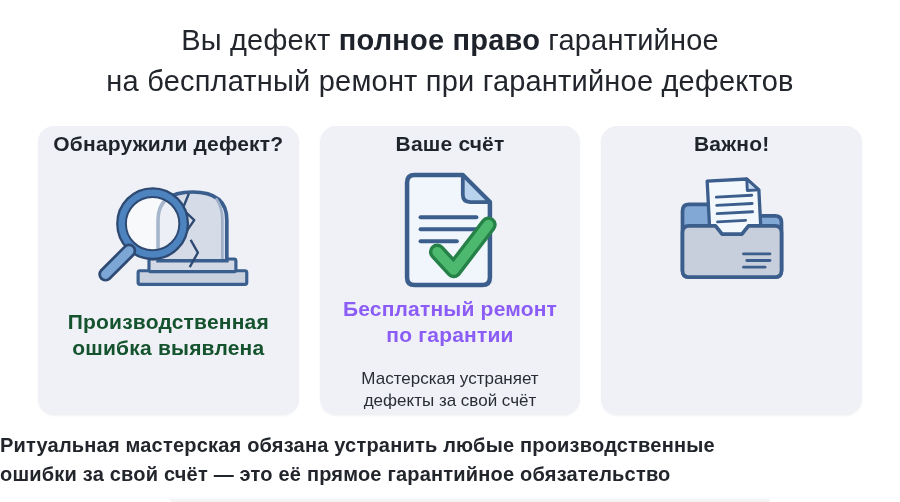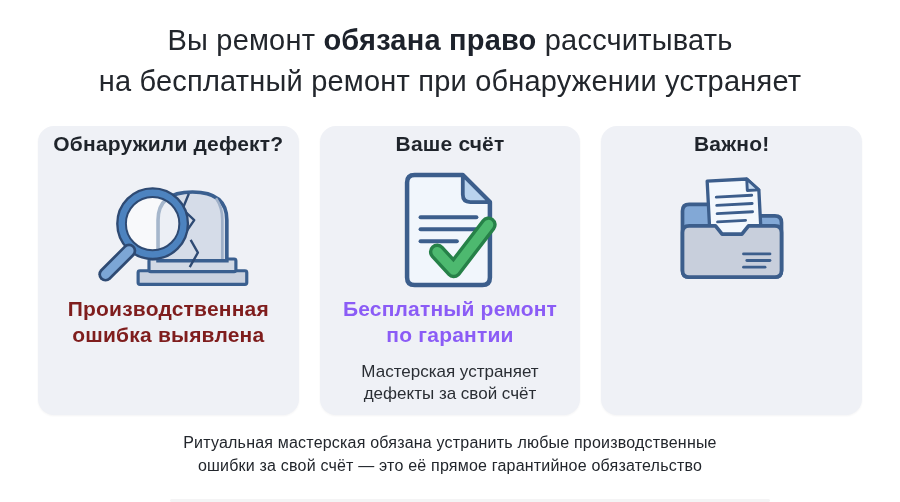--- a/index.html
+++ b/index.html
@@ -52,58 +52,57 @@
     justify-content:center;
   }
   .status-text{
     font-size:21px;
     font-weight:700;
     line-height:1.22;
     text-align:center;
     white-space:pre-line;
     letter-spacing:.2px;
   }
-  .status-red{color:#7f1d1d;}
+  .status-red{color:#14532d;margin-top:13px;}
   .status-green{color:#8b5cf6;}
   .status-dark{color:#23272d;font-weight:500;margin-top:6px;}
   .sub-text{
-    margin-top:14px;
+    margin-top:21px;
     font-size:17px;
     font-weight:400;
     line-height:1.28;
     color:#2a2e34;
     text-align:center;
     white-space:pre-line;
   }
   
   .footer{
     margin-top:16px;
-    text-align:center;
-    font-size:16px;
-    font-weight:400;
+    font-size:20px;
+    font-weight:700;
     line-height:1.45;
     color:#22262c;
     white-space:pre-line;
     letter-spacing:.2px;
   }
   .bottom-artifact{
     position:absolute;
     left:170px;bottom:0;
     width:600px;height:3px;
     background:rgba(100,105,115,.07);
     border-radius:2px;
   }
   svg{display:block;}
 </style>
 </head>
 <body>
 
 <div class="header">
-  <div><span>Вы ремонт </span><span class="bold-part">обязана право</span><span> рассчитывать</span></div>
-  <div>на бесплатный ремонт при обнаружении устраняет</div>
+  <div><span>Вы дефект </span><span class="bold-part">полное право</span><span> гарантийное</span></div>
+  <div>на бесплатный ремонт при гарантийное дефектов</div>
 </div>
 
 <div class="cards">
 
   <div class="card">
     <div class="card-heading">Обнаружили дефект?</div>
     <div class="icon-wrap">
       <svg width="172" height="120" viewBox="0 0 190 130" aria-hidden="true">
 
         <rect x="62" y="110" width="120" height="15" rx="2" fill="#c9d1df" stroke="#3a5f8f" stroke-width="3.5"></rect>

